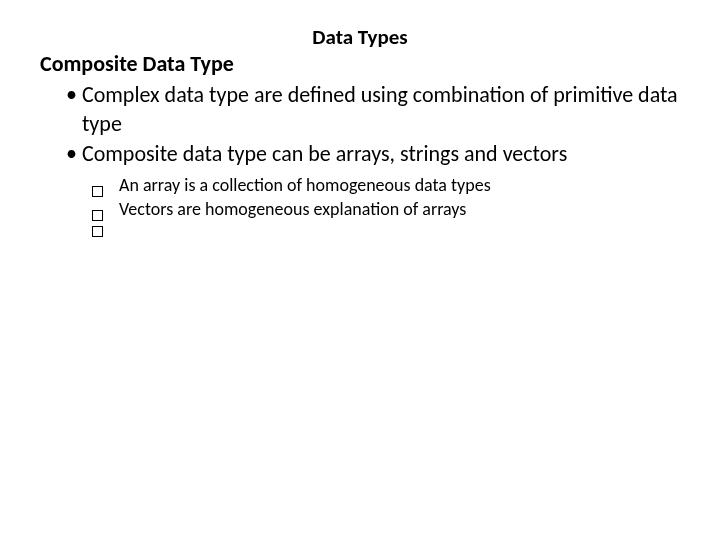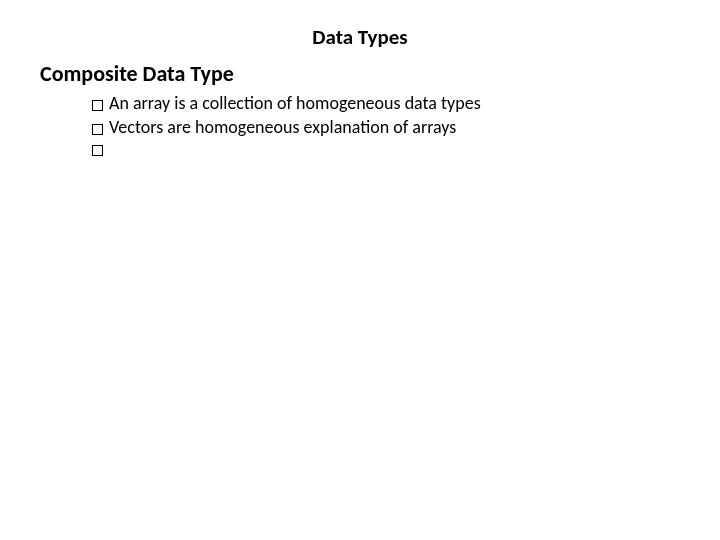--- a/index.html
+++ b/index.html
@@ -14,21 +14,20 @@
   .slide {
     box-sizing: border-box;
     padding: 24px 40px 24px 40px;
     width: 720px;
     height: 540px;
   }
   .title {
     text-align: center;
     font-weight: 700;
     font-size: 21px;
-    margin-bottom: 10px;
   }
   .subtitle {
     font-weight: 700;
     font-size: 22px;
     margin-bottom: 4px;
   }
   ul.bullets {
     list-style: none;
     margin: 0 0 4px 0;
     padding: 0;
@@ -45,38 +44,42 @@
     content: "• ";
   }
   .sub-list {
     margin-top: 4px;
     margin-left: 52px;
   }
   .sub-item {
     font-size: 18px;
     line-height: 1.35;
     display: flex;
-    align-items: center;
-    gap: 6px;
+    align-items: flex-end;
+    gap: 16px;
   }
   .sub-item .square {
     width: 11px;
     height: 11px;
     border: 1.6px solid #000;
     box-sizing: border-box;
     margin-top: 5px;
     flex: 0 0 auto;
   }
 </style>
 </head>
 <body>
 
 <div class="slide">
   <div class="title">Data Types</div>
   <div class="subtitle">Composite Data Type</div>
+  <ul class="bullets">
+    <li>Complex data type are defined using combination of primitive data type</li>
+    <li>Composite data type can be arrays, strings and vectors</li>
+  </ul>
   <div class="sub-list">
     <div class="sub-item">
       <span class="square"></span>
       <span>An array is a collection of homogeneous data types</span>
     </div>
     <div class="sub-item">
       <span class="square"></span>
       <span>Vectors are homogeneous explanation of arrays</span>
     </div>
     <div class="sub-item">

